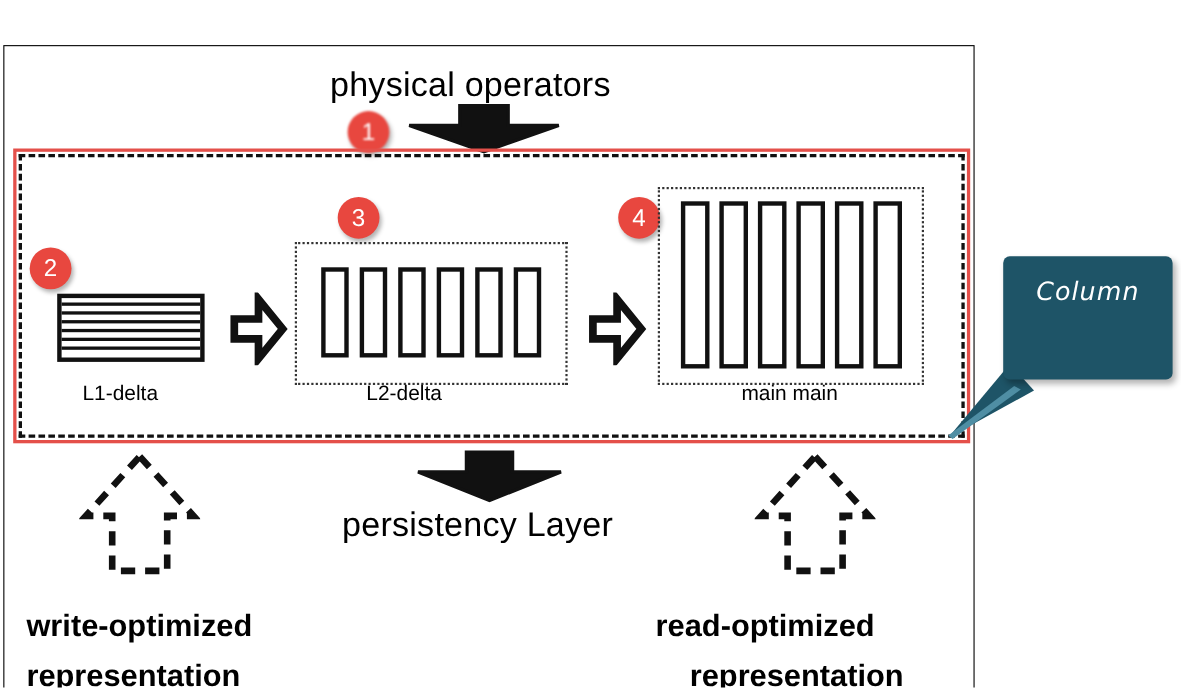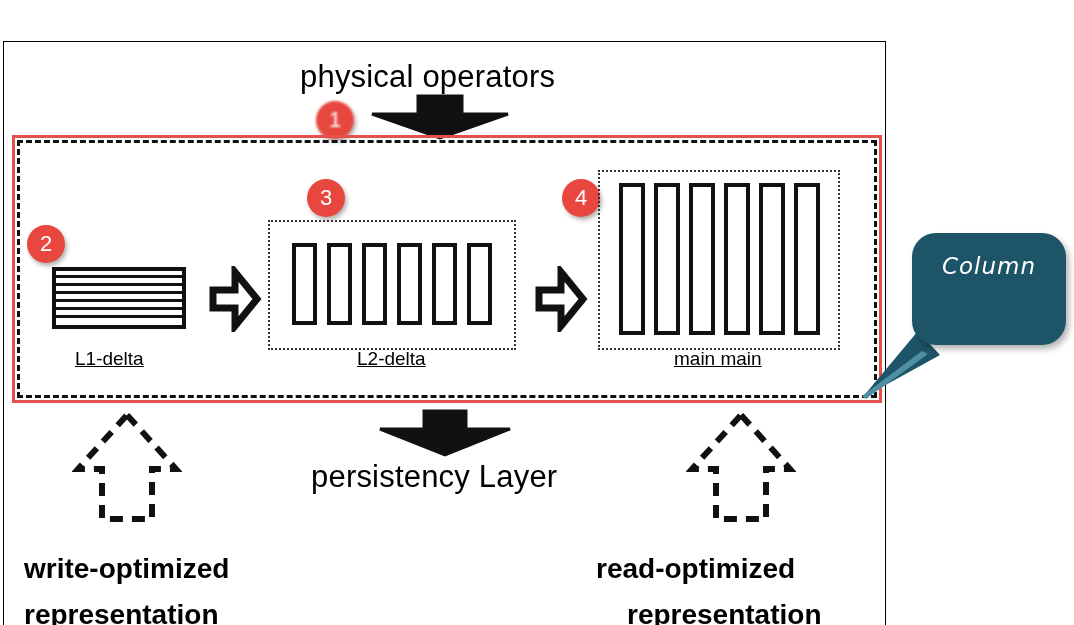--- a/index.html
+++ b/index.html
@@ -67,21 +67,21 @@
 
   
   .lbl {
     position: absolute;
     color: #000000;
     white-space: nowrap;
     font-family: "Liberation Sans", sans-serif;
   }
   .lbl-big    { font-size: 31px; font-weight: 400; letter-spacing: .2px; }
   .lbl-mid    { font-size: 28px; font-weight: 700; }
-  .lbl-small  { font-size: 19px; font-weight: 400; text-decoration: underline; }
+  .lbl-small  { font-size: 19px; font-weight: 400; }
 
   
   .badge {
     position: absolute;
     width: 38px;
     height: 38px;
     border-radius: 50%;
     background: #e8473f;
     color: #ffffff;
     font-family: "Liberation Sans", sans-serif;
@@ -152,21 +152,21 @@
   }
 
   
   .callout {
     position: absolute;
     left: 912px;
     top: 194px;
     width: 154px;
     height: 112px;
     background: #1e5467;
-    border-radius: 24px;
+    border-radius: 6px;
     box-shadow: 3px 4px 6px rgba(0,0,0,.30);
   }
   .callout-text {
     position: absolute;
     left: 0; top: 14px;
     width: 100%;
     text-align: center;
     color: #ffffff;
     font-family: "DejaVu Sans", sans-serif;
     font-size: 23px;
@@ -222,21 +222,21 @@
 
   <div class="badge" style="left:307px; top:140px;">3</div>
 
   <div class="dotted-box" style="left:268px; top:181px; width:248px; height:130px;"></div>
   <div class="col-bar" style="left:292px; top:204px; width:25px; height:82px;"></div>
   <div class="col-bar" style="left:327px; top:204px; width:25px; height:82px;"></div>
   <div class="col-bar" style="left:362px; top:204px; width:25px; height:82px;"></div>
   <div class="col-bar" style="left:397px; top:204px; width:25px; height:82px;"></div>
   <div class="col-bar" style="left:432px; top:204px; width:25px; height:82px;"></div>
   <div class="col-bar" style="left:467px; top:204px; width:25px; height:82px;"></div>
-  <div class="lbl lbl-small" style="left:357px; top:309px;text-align:right;">L2-delta</div>
+  <div class="lbl lbl-small" style="left:333px; top:309px;text-align:right;">L2-delta</div>
 
   <svg class="arrow-svg" style="left:534px; top:227px;" width="54" height="66" viewBox="0 0 54 66">
     <path d="M 5 24 L 27 24 L 27 6 L 49 33 L 27 60 L 27 42 L 5 42 Z"></path>
   </svg>
 
   <div class="badge" style="left:562px; top:140px;">4</div>
 
   <div class="dotted-box" style="left:598px; top:131px; width:242px; height:180px;"></div>
   <div class="col-bar" style="left:619px; top:144px; width:26px; height:152px;"></div>
   <div class="col-bar" style="left:654px; top:144px; width:26px; height:152px;"></div>

